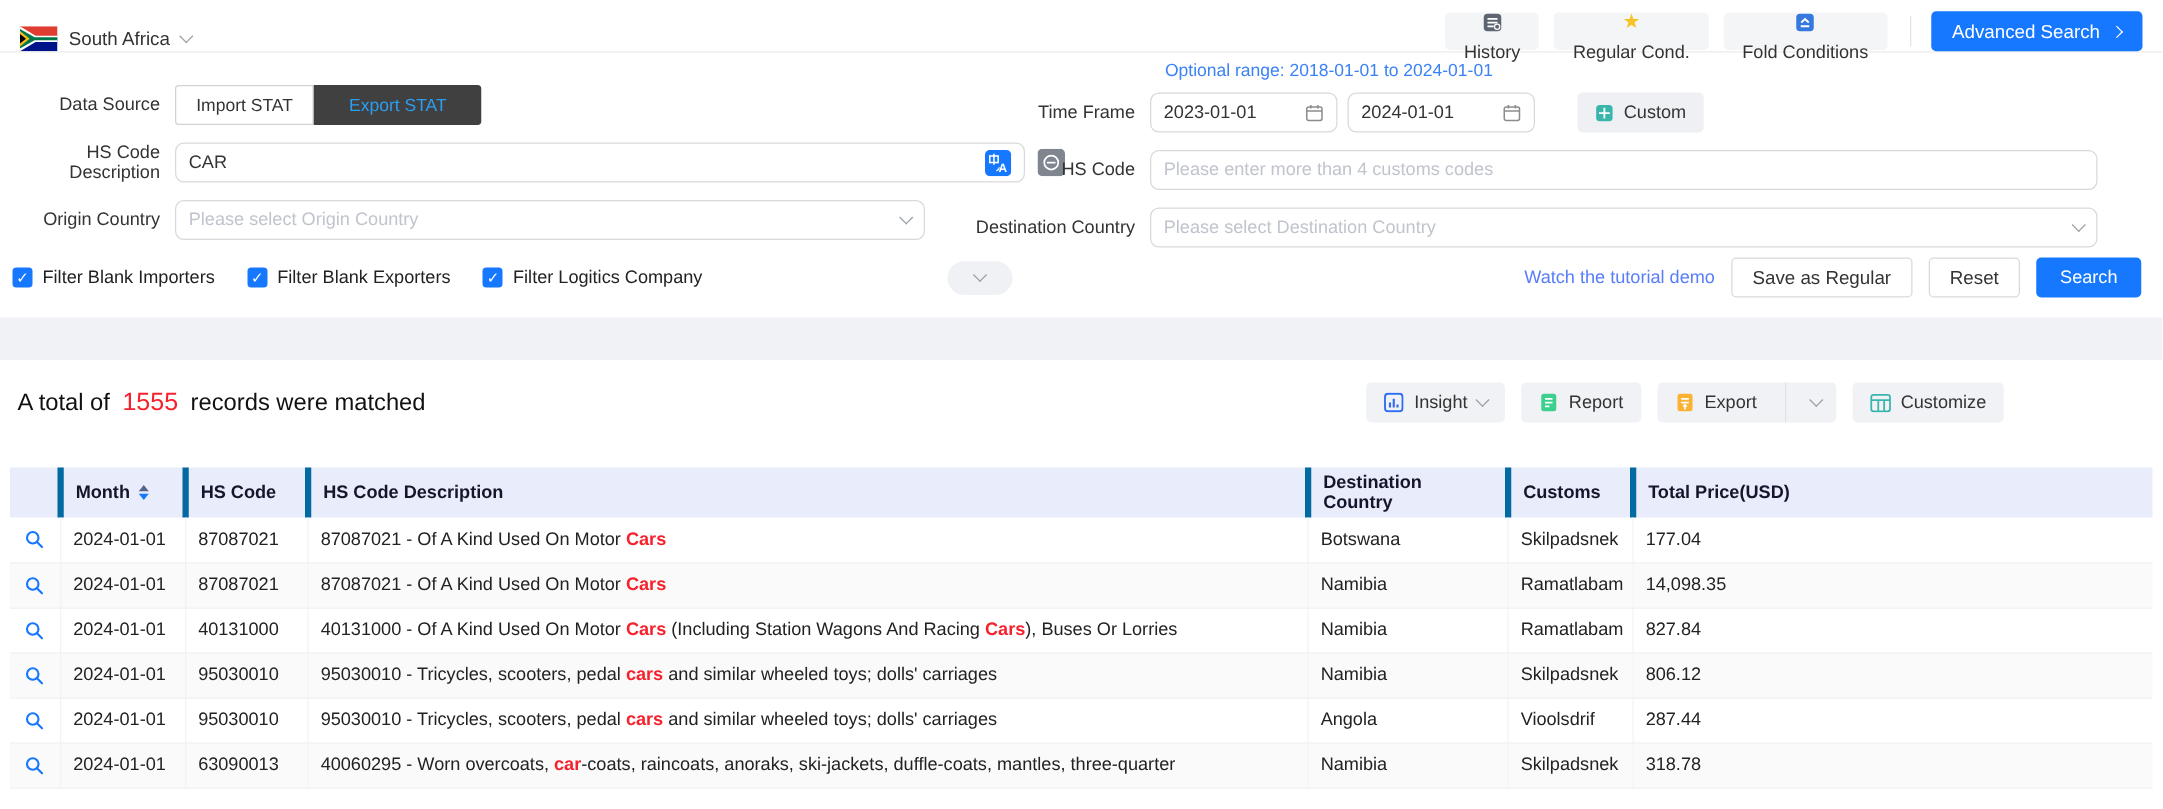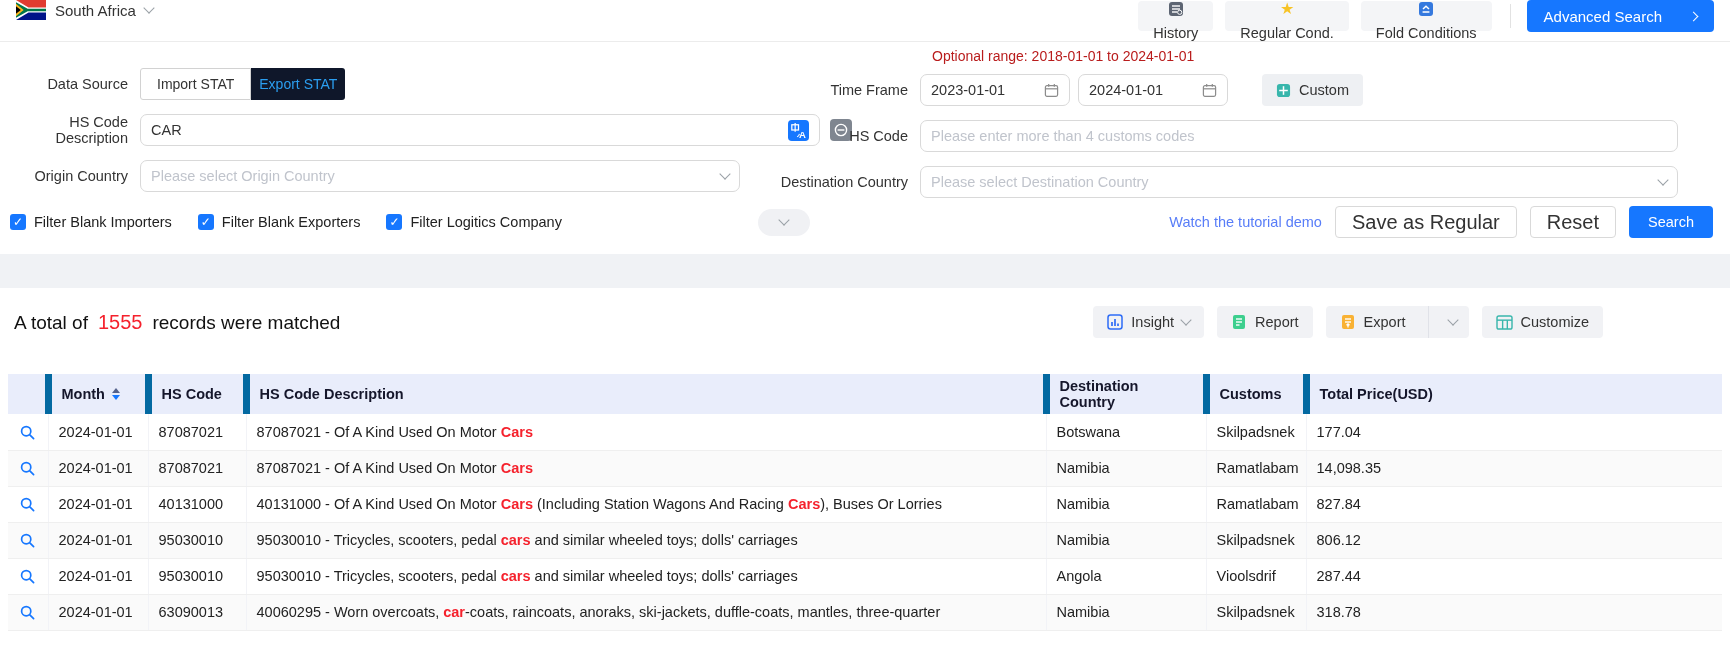--- a/index.html
+++ b/index.html
@@ -1,48 +1,48 @@
 <!DOCTYPE html>
 <html><head>
 <meta charset="utf-8">
 <style>
   * { box-sizing: border-box; margin: 0; padding: 0; }
   html,body { width:1730px; height:647px; overflow:hidden; background:#fff;
     font-family:"Liberation Sans", sans-serif; font-size:14px; color:#222; }
 
   
-  .topbar { height:42px; display:flex; align-items:flex-start; padding:0 16px;
+  .topbar { height:42px; display:flex; align-items:flex-end; padding:0 16px;
     border-bottom:1px solid #ececec; }
   .country-sel { display:flex; align-items:center; gap:9px; cursor:pointer; }
   .country-name { font-size:15px; color:#333; }
   .chev { display:inline-block; width:8px; height:8px; border-right:1.6px solid #9aa0a6;
     border-bottom:1.6px solid #9aa0a6; transform:rotate(45deg); margin-top:-4px; }
   .tb-right { margin-left:auto; display:flex; align-items:center; }
   .tb-btn { display:flex; align-items:center; gap:8px; height:30px; padding:0 15px;
     background:#f4f5f7; border-radius:4px; margin-left:12px; font-size:14.5px; color:#333;
     cursor:pointer; white-space:nowrap;flex-direction:column; }
   .tb-div { width:1px; height:24px; background:#e2e2e2; margin:0 16px 0 18px; }
-  .adv-btn { display:flex; align-items:center; gap:28px; height:32px; padding:0 17px;
+  .adv-btn { display:flex; align-items:center; gap:10px; height:32px; padding:0 17px;
     background:#1677ff; color:#fff; border-radius:4px; font-size:15px; cursor:pointer; }
   .adv-arrow { width:7px; height:7px; border-right:1.8px solid #fff; border-top:1.8px solid #fff;
     transform:rotate(45deg); }
 
   
   .form-wrap { position:relative; padding-top:26px; }
-  .opt-range { position:absolute; left:932px; top:6px; color:#b91c1c; font-size:14px; }
+  .opt-range { position:absolute; left:932px; top:6px; color:#3b82f6; font-size:14px; }
   .form-row { position:relative; height:32px; margin-bottom:14px; display:flex; align-items:center; }
   .lbl { width:140px; text-align:right; padding-right:12px; color:#333; font-size:14.5px; flex:none; }
   .rgrp { position:absolute; left:760px; top:0; height:44px; display:flex; align-items:center; }
   .lbl-r { width:160px; text-align:right; padding-right:12px; color:#333; font-size:14.5px; flex:none; }
 
   .seg { display:flex; align-items:center; }
   .seg-import { height:32px; display:flex; align-items:center; padding:0 16px;
     border:1px solid #d2d2d2; border-radius:3px 0 0 3px; background:#fff; color:#333; cursor:pointer; }
-  .seg-export { height:32px; display:flex; align-items:center; padding:0 8px;
-    background:#0f172a; color:#2b9ef0; border-radius:0 3px 3px 0; cursor:pointer; }
+  .seg-export { height:32px; display:flex; align-items:center; padding:0 28px;
+    background:#404040; color:#2b9ef0; border-radius:0 3px 3px 0; cursor:pointer; }
 
   .inp, .sel, .date-inp { height:32px; border:1px solid #d9d9d9; border-radius:7px;
     background:#fff; display:flex; align-items:center; padding:0 10px; font-size:14.5px; }
   .inp input { border:none; outline:none; flex:1; font:inherit; color:#333; background:transparent; }
   .inp input::placeholder, .ph { color:#c0c4cc; }
   .sel { justify-content:space-between; cursor:pointer; }
   .date-inp { width:150px; justify-content:space-between; cursor:pointer; color:#333; }
   .w-desc { width:680px; } .w-origin { width:600px; } .w-right { width:758px; }
 
   .sq-ic { flex:none; display:inline-flex; }
@@ -54,42 +54,42 @@
   .filters-row { position:relative; height:32px; margin:2px 0 0 10px; display:flex; align-items:center; }
   .chk-item { display:flex; align-items:center; gap:8px; margin-right:26px; cursor:pointer; }
   .chk { width:16px; height:16px; background:#1677ff; border-radius:3px; color:#fff;
     font-size:12px; line-height:16px; text-align:center; flex:none; }
   .chk-lbl { font-size:14.5px; color:#222; }
   .collapse-pill { position:absolute; left:748px; width:52px; height:27px; background:#f0f1f4;
     border-radius:14px; display:flex; align-items:center; justify-content:center; cursor:pointer; }
   .fr-right { position:absolute; right:17px; display:flex; align-items:center; gap:13px; }
   .tut-link { color:#587df8; font-size:14.5px; cursor:pointer; }
   .btn-plain { height:32px; padding:0 16px; background:#fff; border:1px solid #d9d9d9;
-    border-radius:4px; display:flex; align-items:center; color:#333; font-size:20px; cursor:pointer; }
+    border-radius:4px; display:flex; align-items:center; color:#333; font-size:15px; cursor:pointer; }
   .btn-primary { height:32px; padding:0 19px; background:#1677ff; border-radius:4px;
     display:flex; align-items:center; color:#fff; font-size:14.5px; cursor:pointer; }
 
   .band { height:34px; background:#f0f2f5; margin-top:16px; }
 
   
   .results-head { position:relative; display:flex; align-items:center; height:32px; margin:18px 14px 0; }
   .res-title { font-size:19px; font-weight:normal; color:#111; display:flex; align-items:baseline; gap:10px; }
   .res-count { color:#f5222d; font-size:20px; }
   .rh-right { position:absolute; right:113px; display:flex; align-items:center; gap:13px; }
   .r-btn { display:flex; align-items:center; gap:8px; height:32px; padding:0 14px;
     background:#f1f2f5; border-radius:4px; font-size:14.5px; color:#333; cursor:pointer; white-space:nowrap; }
   .split { padding:0; }
   .split .sp-main { display:flex; align-items:center; gap:8px; padding:0 14px; height:32px; }
   .split .sp-div { width:1px; height:32px; background:#e0e2e8; }
   .split .sp-caret { padding:0 12px; height:32px; display:flex; align-items:center; }
 
   
   table { width:1714px; margin:36px 8px 0; border-collapse:collapse; table-layout:fixed; }
   thead th { background:#e9edfb; height:40px; text-align:left; padding:0 10px;
-    font-size:14.5px; font-weight:bold; color:#15162b; border-right:7px solid #0369a1; }
+    font-size:14.5px; font-weight:bold; color:#15162b; border-right:5px solid #0369a1; }
   thead th:last-child { border-right:none; }
   tbody td { height:36px; padding:0 10px; font-size:14.5px; color:#222;
     border-bottom:1px solid #efefef; border-right:1px solid #f2f3f7; overflow:hidden; white-space:nowrap; }
   tbody td:last-child { border-right:none; }
   tbody tr:nth-child(even) td { background:#fafafa; }
   .c-ic { text-align:center; padding:0; }
   .c-ic svg { vertical-align:middle; cursor:pointer; }
   .hl { color:#f5222d; font-weight:bold; }
   .th-month { display:flex; align-items:center; gap:7px; cursor:pointer; }
   .sorter { display:flex; flex-direction:column; gap:2px; }

